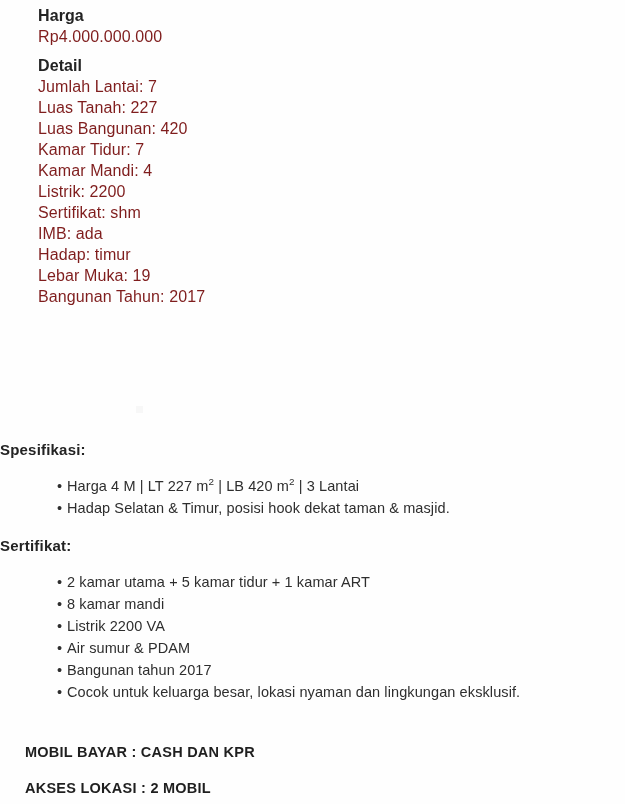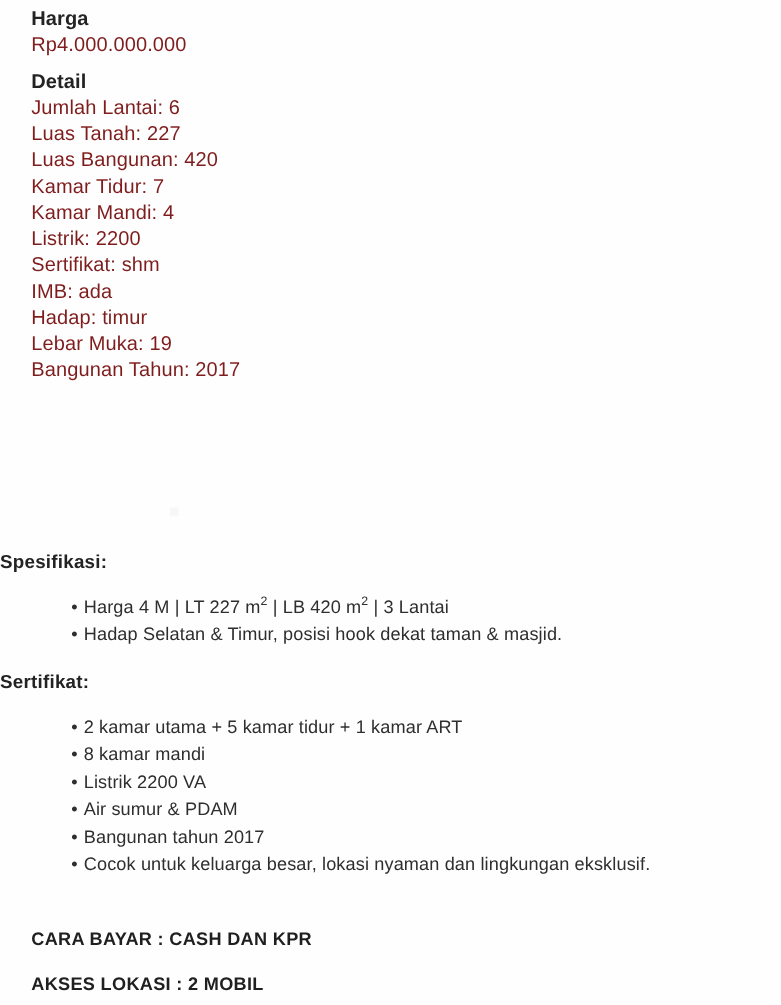--- a/index.html
+++ b/index.html
@@ -20,21 +20,21 @@
 
   .page {
     position: relative;
     width: 625px;
     height: 804px;
     padding: 0;
     box-sizing: border-box;
   }
 
   .section {
-    padding-left: 25px;
+    padding-left: 38px;
     padding-right: 18px;
   }
 
   
   .head-bold {
     font-size: 16px;
     font-weight: bold;
     line-height: 21px;
     letter-spacing: 0.1px;
     color: #232323;
@@ -170,21 +170,21 @@
 
 <div class="page">
 
   <div class="section" id="price-block">
     <p class="head-bold">Harga</p>
     <p class="line">Rp4.000.000.000</p>
   </div>
 
   <div class="section" id="detail-block">
     <p class="head-bold">Detail</p>
-    <p class="line">Jumlah Lantai: 6</p>
+    <p class="line">Jumlah Lantai: 7</p>
     <p class="line">Luas Tanah: 227</p>
     <p class="line">Luas Bangunan: 420</p>
     <p class="line">Kamar Tidur: 7</p>
     <p class="line">Kamar Mandi: 4</p>
     <p class="line">Listrik: 2200</p>
     <p class="line">Sertifikat: shm</p>
     <p class="line">IMB: ada</p>
     <p class="line">Hadap: timur</p>
     <p class="line">Lebar Muka: 19</p>
     <p class="line">Bangunan Tahun: 2017</p>
@@ -232,18 +232,18 @@
         <span class="txt">Bangunan tahun 2017</span>
       </li>
       <li>
         <span class="dot">•</span>
         <span class="txt bullet-wrap">Cocok untuk keluarga besar, lokasi nyaman dan lingkungan eksklusif.</span>
       </li>
     </ul>
   </div>
 
   <div id="closing-block">
-    <p class="caps-line">CARA BAYAR : CASH DAN KPR</p>
+    <p class="caps-line">MOBIL BAYAR : CASH DAN KPR</p>
     <div class="caps-gap"></div>
     <p class="caps-line">AKSES LOKASI : 2 MOBIL</p>
   </div>
 
 </div>
 
 </body></html>

